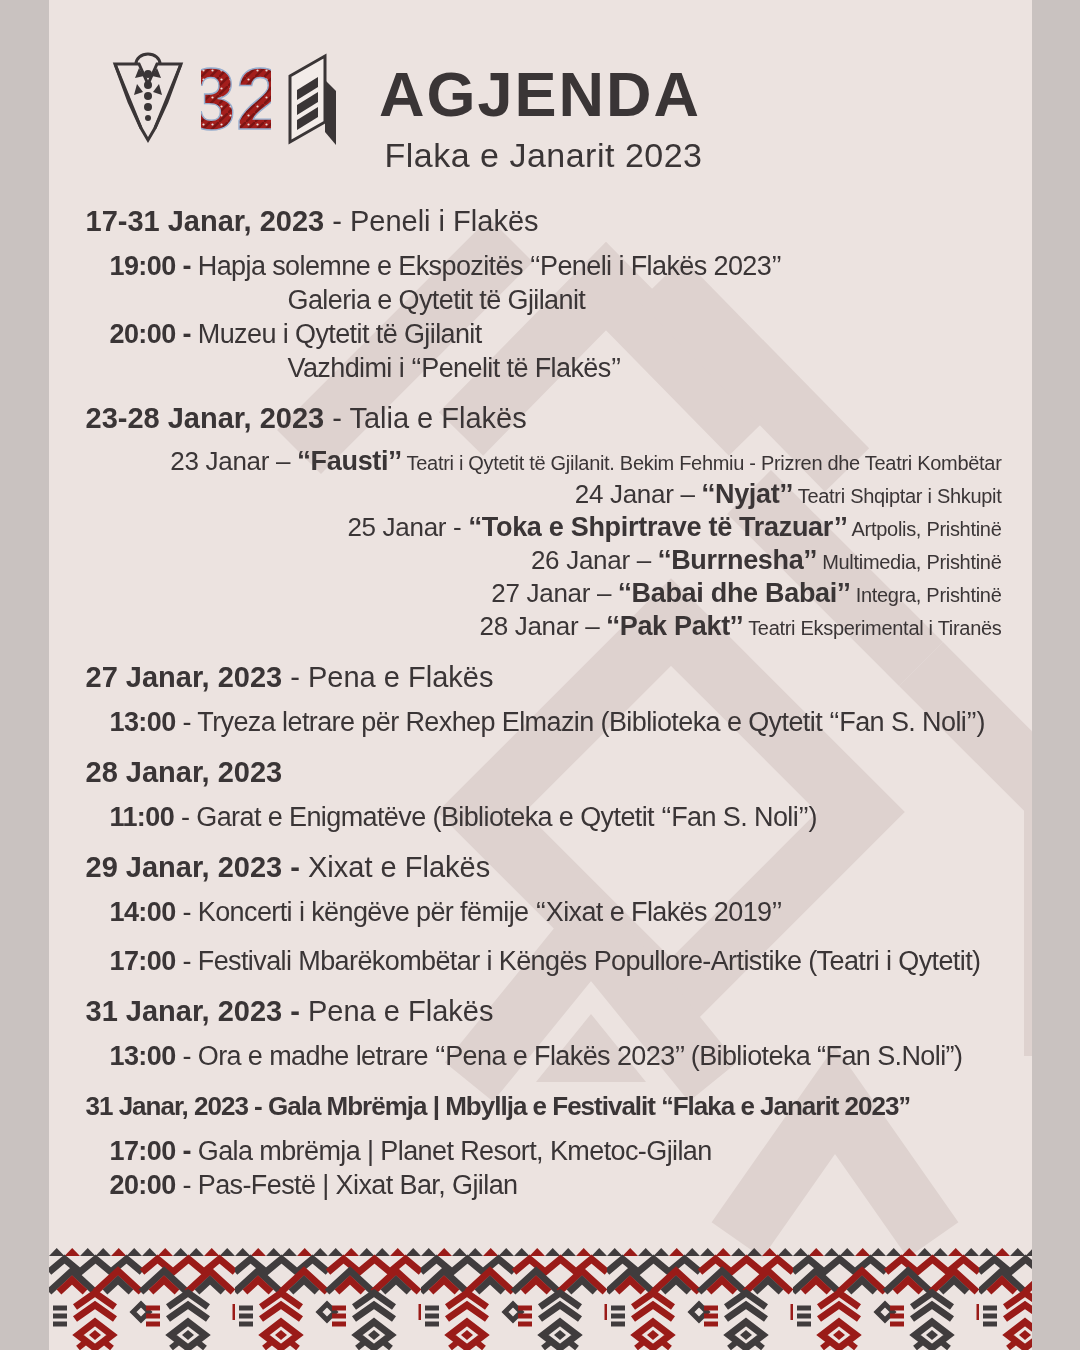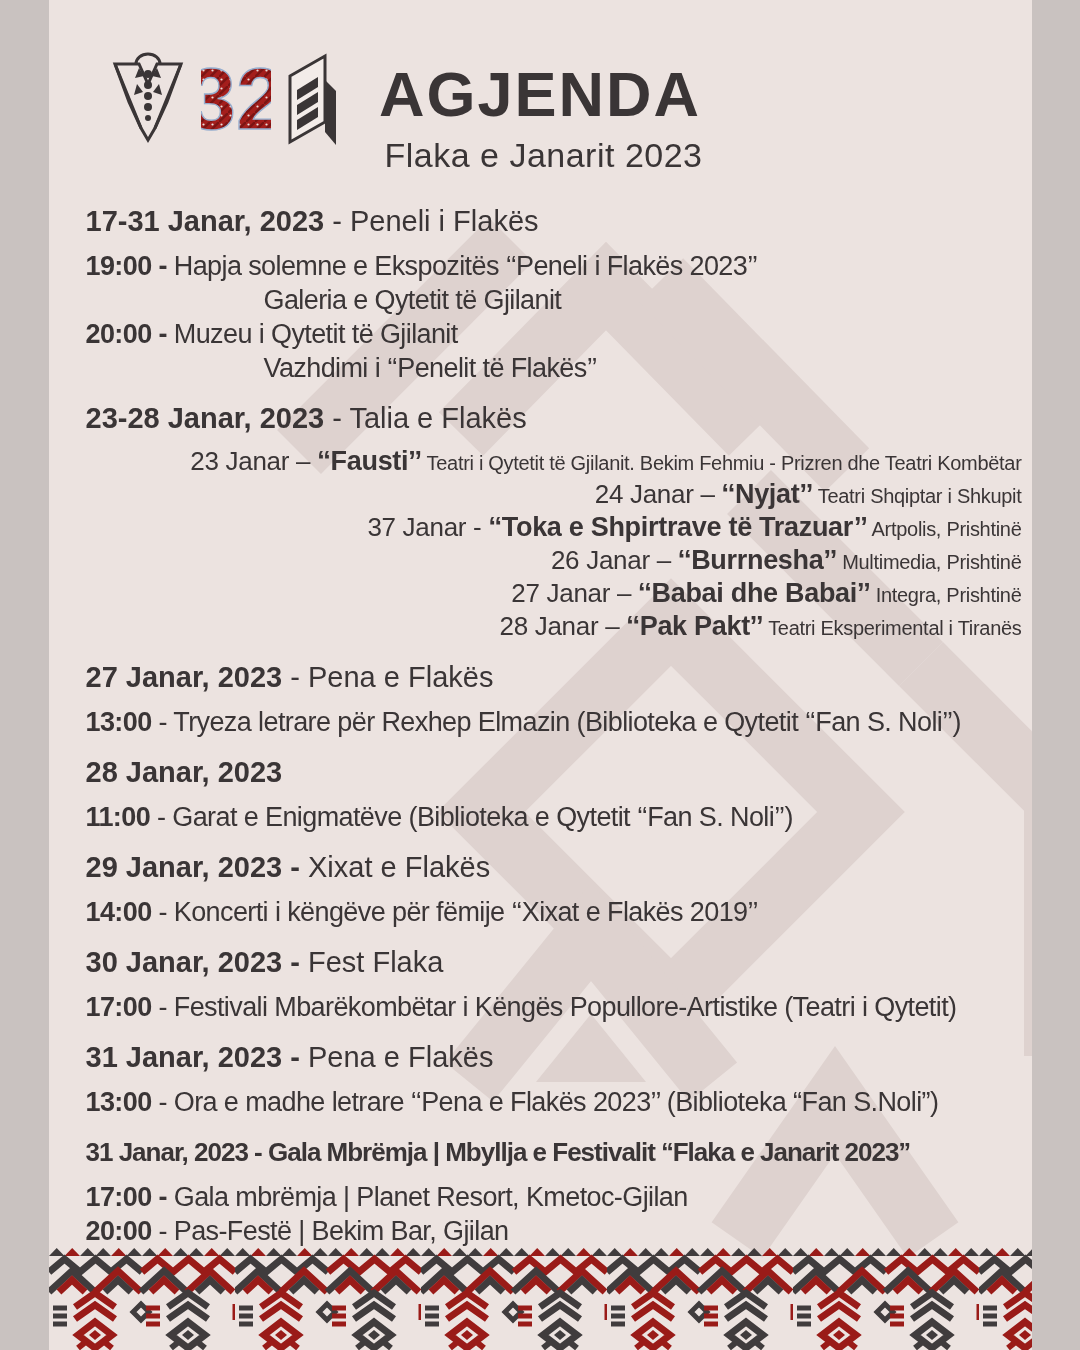--- a/index.html
+++ b/index.html
@@ -8,26 +8,26 @@
     background:#ece3e0;color:#3a3536;
     font-family:"Liberation Sans","DejaVu Sans",sans-serif;
     margin:0 auto;
   }
   .watermark{position:absolute;top:0;left:0;z-index:0;}
   .brand-logos{position:absolute;top:50px;left:60px;display:flex;gap:14px;align-items:center;z-index:2;}
   .page-title{position:absolute;top:58px;left:0;right:0;text-align:center;
     font-size:63px;font-weight:800;letter-spacing:2px;z-index:2;}
   .page-subtitle{position:absolute;top:136px;left:7px;right:0;text-align:center;
     font-size:34px;font-weight:500;letter-spacing:0.5px;z-index:2;}
-  #agenda{position:absolute;top:203px;left:37px;right:10px;z-index:2;}
+  #agenda{position:absolute;top:203px;left:37px;right:30px;z-index:2;}
   .section{margin-bottom:15px;}
   .heading{font-size:29px;line-height:36px;margin-bottom:10px;white-space:nowrap;}
   .heading .seg-b{font-weight:800;}
   .heading.tight{font-size:26px;letter-spacing:-1px;}
-  .row{font-size:27px;line-height:34px;letter-spacing:-0.6px;white-space:nowrap;}
+  .row{font-size:27px;line-height:34px;letter-spacing:-0.6px;white-space:nowrap;margin-left:24px;}
   .row .seg-b{font-weight:800;}
   .row.indent{padding-left:178px;}
   .row.theatre{font-size:26px;line-height:31px;letter-spacing:-0.3px;text-align:right;}
   .seg-bt{font-weight:700;font-size:27px;}
   .seg-sm{font-size:20px;}
   .border-strip{position:absolute;left:0;bottom:0;z-index:3;}
 </style>
 </head>
 <body>
 
@@ -97,49 +97,48 @@
         <div class="heading"><span class="seg-b">17-31 Janar, 2023</span><span class="seg-r"> - Peneli i Flakës</span></div>
         <div class="row"><span class="seg-b">19:00 -</span><span class="seg-r"> Hapja solemne e Ekspozitës ‘‘Peneli i Flakës 2023’’</span></div>
         <div class="row indent"><span class="seg-r">Galeria e Qytetit të Gjilanit</span></div>
         <div class="row"><span class="seg-b">20:00 -</span><span class="seg-r"> Muzeu i Qytetit të Gjilanit</span></div>
         <div class="row indent"><span class="seg-r">Vazhdimi i ‘‘Penelit të Flakës’’</span></div>
       </div>
       <div class="section">
         <div class="heading"><span class="seg-b">23-28 Janar, 2023</span><span class="seg-r"> - Talia e Flakës</span></div>
         <div class="row theatre"><span class="seg-r">23 Janar – </span><span class="seg-bt">‘‘Fausti’’</span><span class="seg-sm">  Teatri i Qytetit të Gjilanit. Bekim Fehmiu - Prizren dhe Teatri Kombëtar</span></div>
         <div class="row theatre"><span class="seg-r">24 Janar – </span><span class="seg-bt">‘‘Nyjat’’</span><span class="seg-sm">  Teatri Shqiptar i Shkupit</span></div>
-        <div class="row theatre"><span class="seg-r">37 Janar -  </span><span class="seg-bt">‘‘Toka e Shpirtrave të Trazuar’’</span><span class="seg-sm">  Artpolis, Prishtinë</span></div>
+        <div class="row theatre"><span class="seg-r">25 Janar -  </span><span class="seg-bt">‘‘Toka e Shpirtrave të Trazuar’’</span><span class="seg-sm">  Artpolis, Prishtinë</span></div>
         <div class="row theatre"><span class="seg-r">26 Janar – </span><span class="seg-bt">‘‘Burrnesha’’</span><span class="seg-sm">  Multimedia, Prishtinë</span></div>
         <div class="row theatre"><span class="seg-r">27 Janar – </span><span class="seg-bt">‘‘Babai dhe Babai’’</span><span class="seg-sm">  Integra, Prishtinë</span></div>
         <div class="row theatre"><span class="seg-r">28 Janar – </span><span class="seg-bt">‘‘Pak Pakt’’</span><span class="seg-sm">  Teatri Eksperimental i Tiranës</span></div>
       </div>
       <div class="section">
         <div class="heading"><span class="seg-b">27 Janar, 2023</span><span class="seg-r"> - Pena e Flakës</span></div>
         <div class="row"><span class="seg-b">13:00</span><span class="seg-r"> - Tryeza letrare për Rexhep Elmazin (Biblioteka e Qytetit ‘‘Fan S. Noli’’)</span></div>
       </div>
       <div class="section">
         <div class="heading"><span class="seg-b">28 Janar, 2023</span></div>
         <div class="row"><span class="seg-b">11:00</span><span class="seg-r"> - Garat e Enigmatëve (Biblioteka e Qytetit ‘‘Fan S. Noli’’)</span></div>
       </div>
       <div class="section">
         <div class="heading"><span class="seg-b">29 Janar, 2023 -</span><span class="seg-r"> Xixat e Flakës</span></div>
         <div class="row"><span class="seg-b">14:00</span><span class="seg-r"> - Koncerti i këngëve për fëmije ‘‘Xixat e Flakës 2019’’</span></div>
       </div>
       <div class="section">
-        <div class="heading"><span class="seg-b">30 Janar, 2023 -</span><span class="seg-r"> Fest Flaka</span></div>
         <div class="row"><span class="seg-b">17:00</span><span class="seg-r"> - Festivali Mbarëkombëtar i Këngës Popullore-Artistike (Teatri i Qytetit)</span></div>
       </div>
       <div class="section">
         <div class="heading"><span class="seg-b">31 Janar, 2023 -</span><span class="seg-r"> Pena e Flakës</span></div>
         <div class="row"><span class="seg-b">13:00</span><span class="seg-r"> - Ora e madhe letrare ‘‘Pena e Flakës 2023’’ (Biblioteka “Fan S.Noli”)</span></div>
       </div>
       <div class="section">
         <div class="heading tight"><span class="seg-b">31 Janar, 2023 - Gala Mbrëmja | Mbyllja e Festivalit ‘‘Flaka e Janarit 2023’’</span></div>
         <div class="row"><span class="seg-b">17:00 -</span><span class="seg-r"> Gala mbrëmja | Planet Resort, Kmetoc-Gjilan</span></div>
-        <div class="row"><span class="seg-b">20:00</span><span class="seg-r"> - Pas-Festë | Bekim Bar, Gjilan</span></div>
+        <div class="row"><span class="seg-b">20:00</span><span class="seg-r"> - Pas-Festë | Xixat Bar, Gjilan</span></div>
       </div>
     </div>
 
   <svg class="border-strip" width="1080" height="102" viewBox="0 0 1080 102" aria-hidden="true">
     <defs>
       <pattern id="borderPat" width="186" height="102" patternUnits="userSpaceOnUse">
 
         <g>
           <path d="M0 8 L7.7 0 L15.5 8 Z" fill="#403c3d"></path>
           <path d="M15.5 8 L23.2 0 L31 8 Z" fill="#9a1b18"></path>

